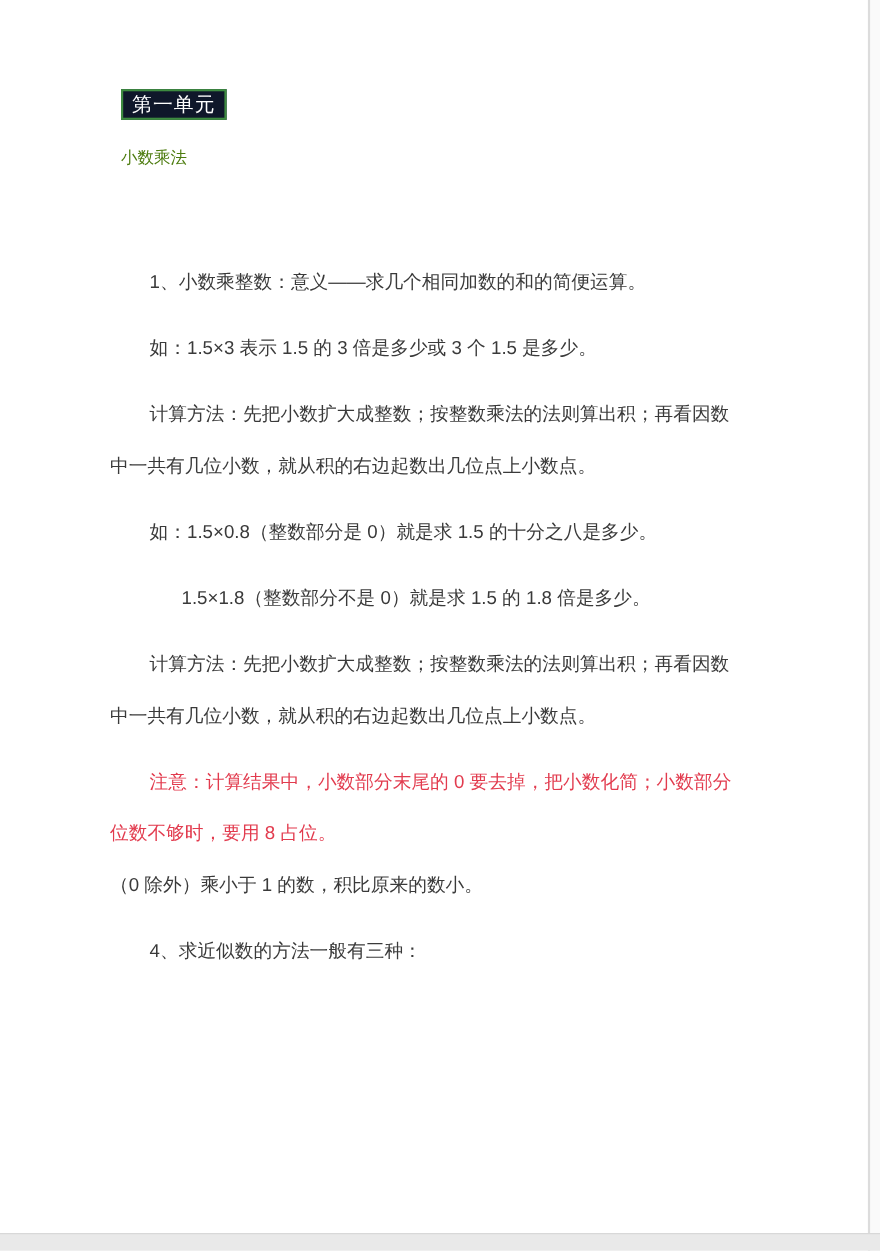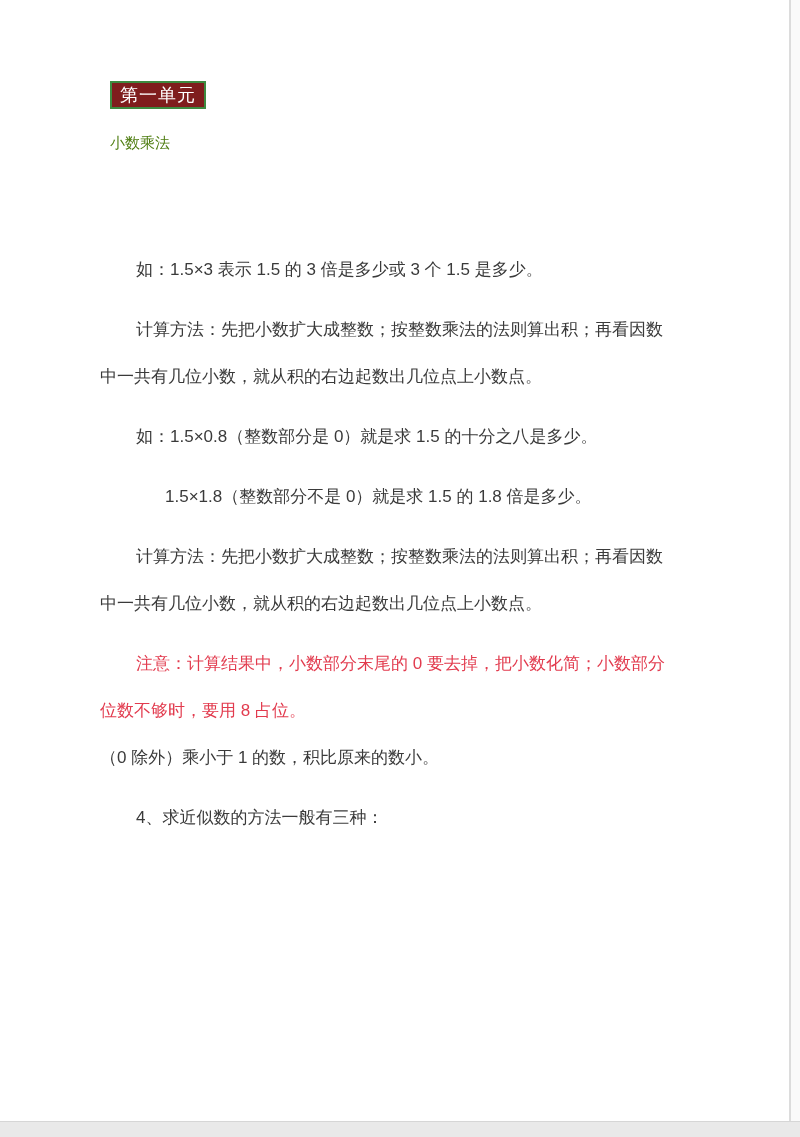--- a/index.html
+++ b/index.html
@@ -18,21 +18,21 @@
     background: #fafafa; border-left: 2px solid #dcdcdc;
   }
   
   .bottom-strip {
     position: absolute; left: 0; right: 0; bottom: 0; height: 15px;
     background: #e9e9e9; border-top: 1px solid #d6d6d6; z-index: 5;
   }
 
   .unit-badge {
     position: absolute; left: 110px; top: 81px;
-    background: #7f1d1d; border: 2px solid #3d8b40;
+    background: #0f172a; border: 2px solid #3d8b40;
     color: #ffffff; font-size: 18px; line-height: 22px;
     padding: 1px 8px; letter-spacing: 1px;
   }
   .subtitle {
     position: absolute; left: 110px; top: 134px;
     font-size: 15px; color: #4d7c0f;
   }
 
   .content {
     position: absolute; left: 100px; top: 233px; width: 600px;
@@ -53,20 +53,21 @@
 </head>
 <body>
 
 <div class="page">
 
   <div class="unit-badge">第一单元</div>
 
   <div class="subtitle">小数乘法</div>
 
   <div class="content">
+    <div class="line ind">1、小数乘整数：意义——求几个相同加数的和的简便运算。</div>
     <div class="line ind pstart">如：1.5×3 表示 1.5 的 3 倍是多少或 3 个 1.5 是多少。</div>
     <div class="line ind pstart">计算方法：先把小数扩大成整数；按整数乘法的法则算出积；再看因数</div>
     <div class="line">中一共有几位小数，就从积的右边起数出几位点上小数点。</div>
     <div class="line ind pstart">如：1.5×0.8（整数部分是 0）就是求 1.5 的十分之八是多少。</div>
     <div class="line ind2 pstart">1.5×1.8（整数部分不是 0）就是求 1.5 的 1.8 倍是多少。</div>
     <div class="line ind pstart">计算方法：先把小数扩大成整数；按整数乘法的法则算出积；再看因数</div>
     <div class="line">中一共有几位小数，就从积的右边起数出几位点上小数点。</div>
     <div class="line ind pstart red">注意：计算结果中，小数部分末尾的 0 要去掉，把小数化简；小数部分</div>
     <div class="line red">位数不够时，要用 8 占位。</div>
     <div class="line">（0 除外）乘小于 1 的数，积比原来的数小。</div>

